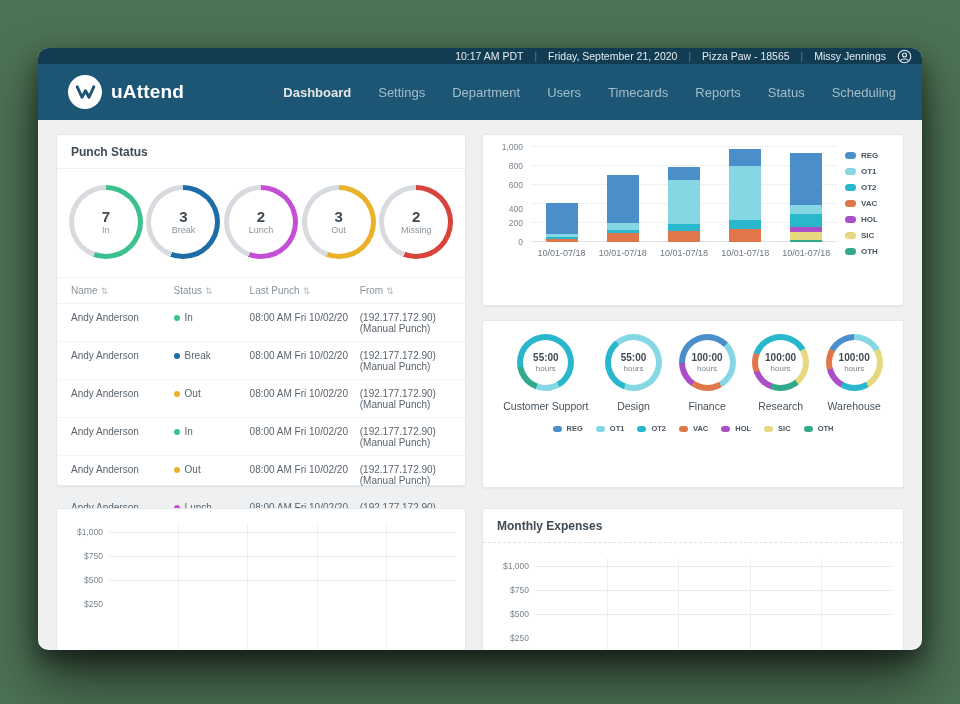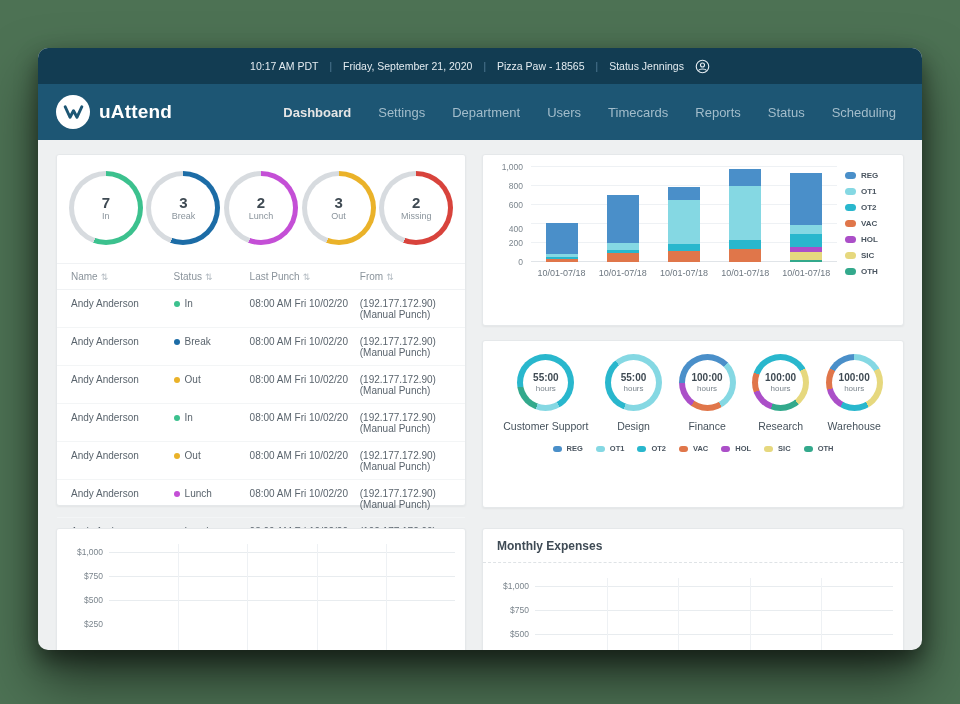--- a/index.html
+++ b/index.html
@@ -4,27 +4,27 @@
 <style>
   * { margin:0; padding:0; box-sizing:border-box; }
   html,body { width:960px; height:704px; overflow:hidden; }
   body { background:#4d7254; font-family:"Liberation Sans", sans-serif; position:relative; }
 
   .window { position:absolute; left:38px; top:48px; width:884px; height:602px;
     border-radius:10px; overflow:hidden; background:#eef0f1;
     box-shadow:0 30px 55px rgba(0,0,0,.55), 0 10px 22px rgba(0,0,0,.45); }
 
   
-  .topbar { height:36px; background:#123c52; display:flex; align-items:center;
-    justify-content:center; gap:11px; padding:0 18px; font-size:10.5px; color:#e4ecf1; }
+  .topbar { height:16px; background:#123c52; display:flex; align-items:center;
+    justify-content:flex-end; gap:11px; padding:0 10px; font-size:10.5px; color:#e4ecf1; }
   .topbar .sep { color:#557f9a; font-size:10px; }
   .topbar .avatar { display:flex; align-items:center; cursor:pointer; }
 
   
-  .navbar { height:56px; background:#1d5674; display:flex; align-items:center; padding:0 26px 0 18px; }
+  .navbar { height:56px; background:#1d5674; display:flex; align-items:center; padding:0 26px 0 30px; }
   .brand { display:flex; align-items:center; gap:9px; color:#fff; font-size:19px; font-weight:700; letter-spacing:.2px; }
   .logo-circle { width:34px; height:34px; border-radius:50%; background:#fff;
     display:flex; align-items:center; justify-content:center; }
   .nav-list { margin-left:auto; display:flex; gap:27px; list-style:none; font-size:13px; color:#a3bdcb; }
   .nav-list li { cursor:pointer; white-space:nowrap; }
   .nav-list li.active { color:#e5e5e5; font-weight:700; }
 
   
   .content { padding:14px 18px; display:grid; grid-template-columns:410px 1fr; column-gap:16px; row-gap:20px; }
   .card { background:#fff; border:1px solid #e5e8ea; border-radius:3px; box-shadow:0 1px 2px rgba(0,0,0,.05); }
@@ -98,21 +98,21 @@
 
 <div class="window">
 
   <div class="topbar">
     <span>10:17 AM PDT</span>
     <span class="sep">|</span>
     <span>Friday, September 21, 2020</span>
     <span class="sep">|</span>
     <span>Pizza Paw - 18565</span>
     <span class="sep">|</span>
-    <span>Status Jennings</span>
+    <span>Missy Jennings</span>
     <span class="avatar">
       <svg width="15" height="15" viewBox="0 0 24 24" fill="none" stroke="#e4ecf1" stroke-width="1.8">
         <circle cx="12" cy="12" r="10"></circle>
           <circle cx="12" cy="9.5" r="3.2"></circle>
         <path d="M5.5 18.5c1.8-3.4 11.2-3.4 13 0"></path>
       </svg>
     </span>
   </div>
 
   <div class="navbar">
@@ -132,20 +132,23 @@
         <li>Timecards</li>
         <li>Reports</li>
         <li>Status</li>
         <li>Scheduling</li>
       </ul>
   </div>
 
   <div class="content">
 
     <div class="card punch-card">
+      <div class="card-title">
+        <span>Punch Status</span>
+      </div>
       <div class="pdonut-row" id="punch-donuts">
           <div class="pdonut" style="background: conic-gradient(rgb(60, 193, 142) 0deg, rgb(60, 193, 142) 200deg, rgb(215, 219, 223) 200deg, rgb(215, 219, 223) 360deg);">
             <div class="hole">
               <div class="val">7</div>
               <div class="lbl">In</div>
             </div>
           </div>
           <div class="pdonut" style="background: conic-gradient(rgb(28, 108, 166) 0deg, rgb(28, 108, 166) 200deg, rgb(215, 219, 223) 200deg, rgb(215, 219, 223) 360deg);">
             <div class="hole">
               <div class="val">3</div>

